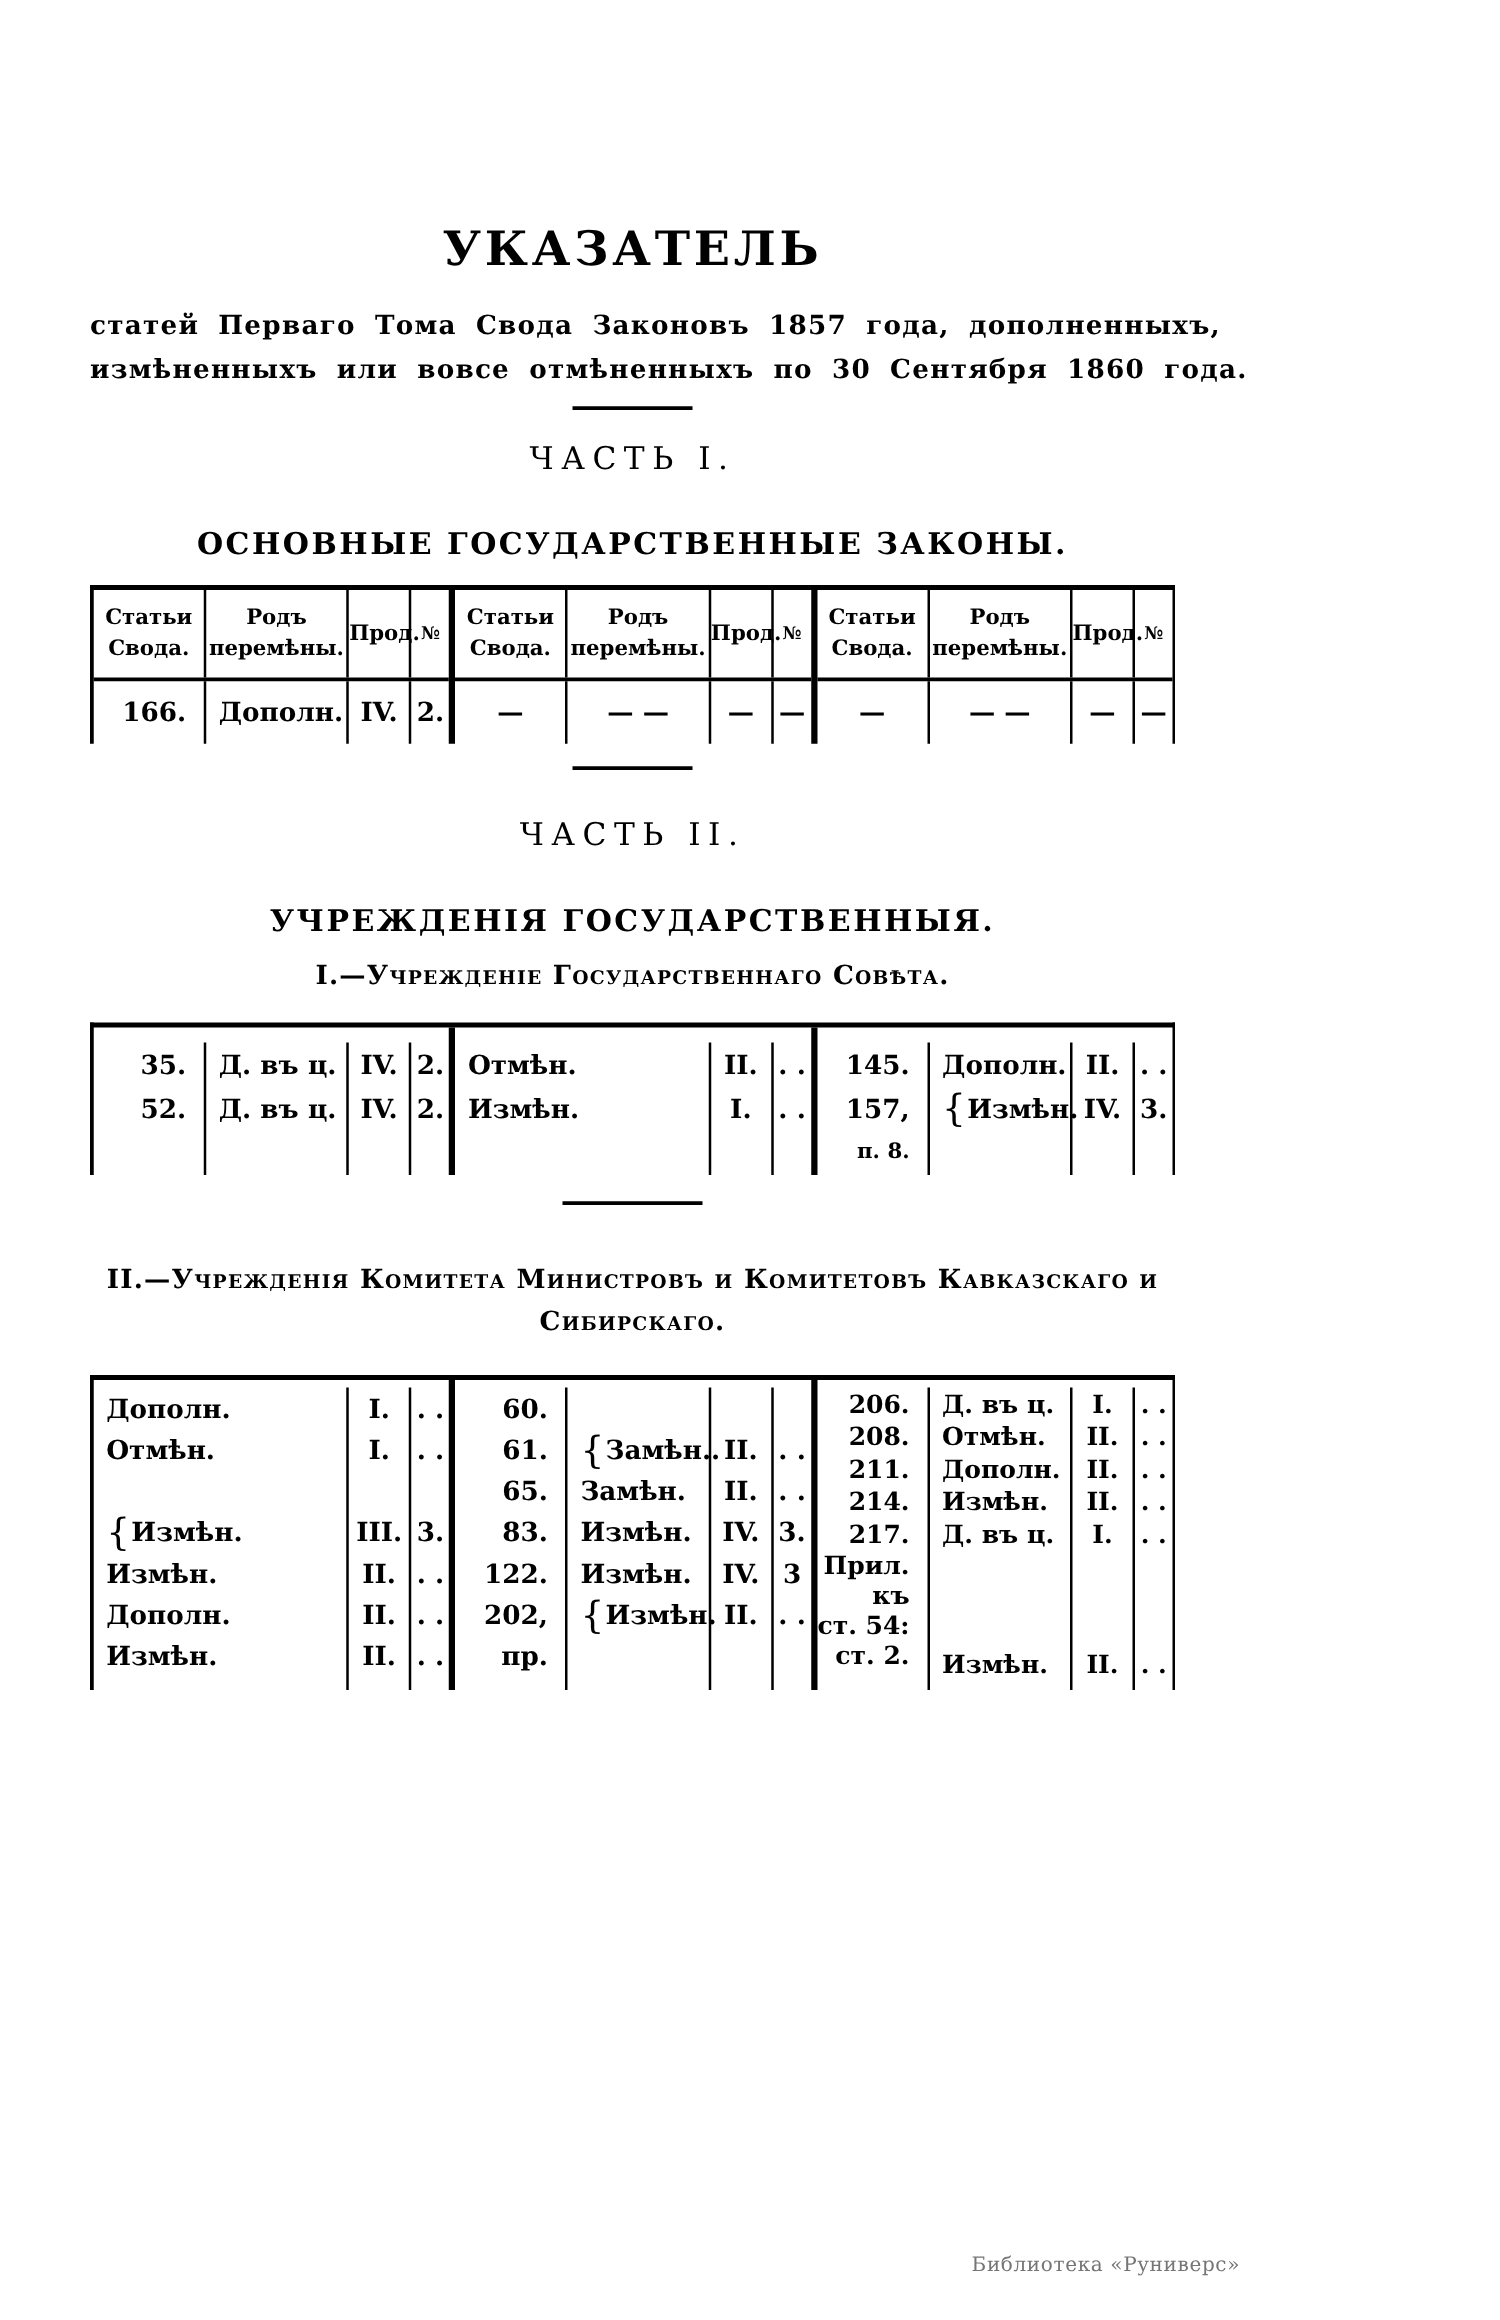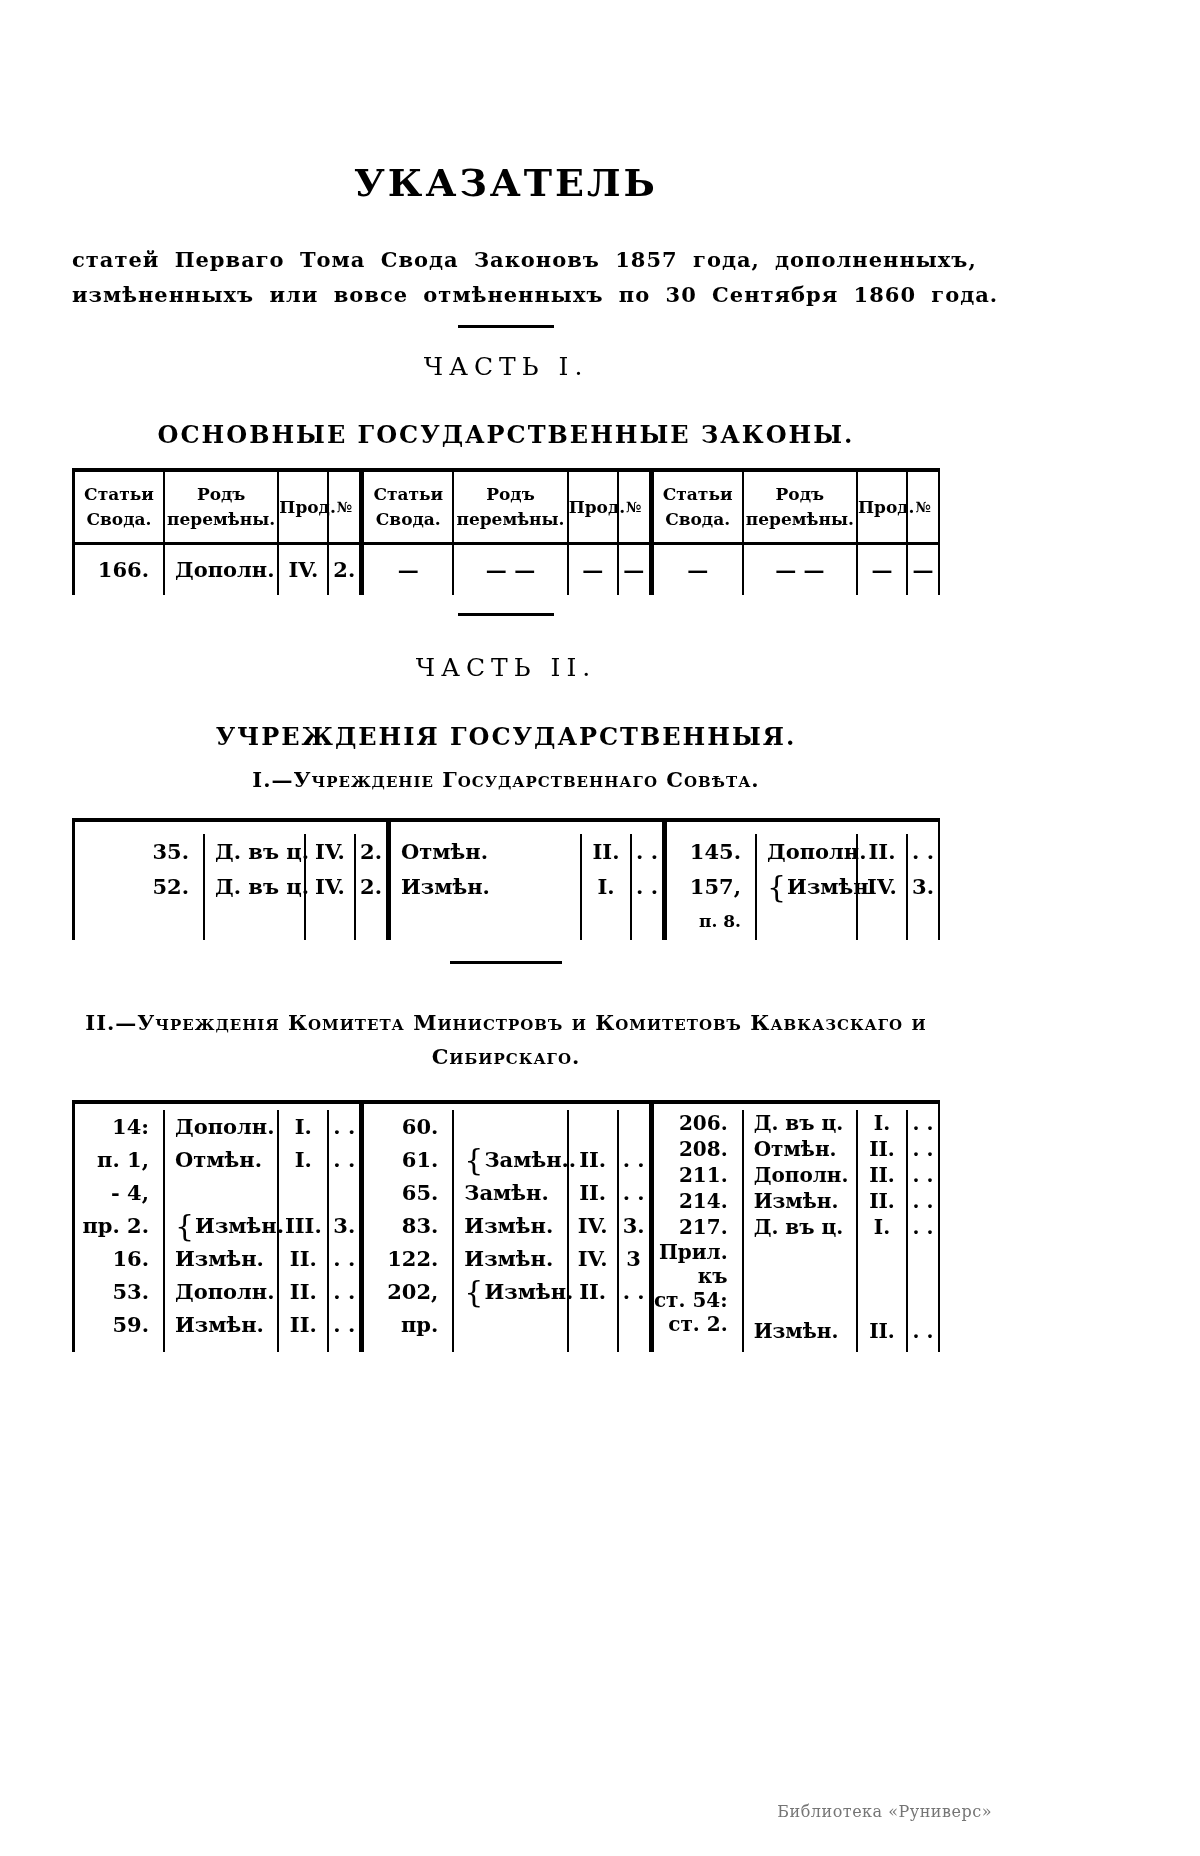--- a/index.html
+++ b/index.html
@@ -3,21 +3,21 @@
 <meta charset="utf-8">
 <style>
   html,body{margin:0;padding:0;background:#ffffff;}
   body{width:1200px;height:1856px;position:relative;overflow:hidden;
        font-family:"DejaVu Serif",serif;color:#000;}
   .page{position:absolute;inset:0;background:#fff;}
   .content{position:absolute;left:72px;top:0;width:868px;}
 
   .centered{position:absolute;left:0;width:100%;text-align:center;white-space:nowrap;}
 
-  .title{top:160px;font-size:38px;font-weight:700;letter-spacing:3px;}
+  .title{top:176px;font-size:38px;font-weight:700;letter-spacing:3px;}
   .subtitle{font-size:21px;font-weight:700;letter-spacing:1px;word-spacing:7px;}
   .sub1{top:247px;}
   .sub2{top:282px;}
 
   .rule{position:absolute;left:50%;transform:translateX(-50%);height:3px;background:#000;}
   .r1{top:325px;width:96px;}
   .r2{top:613px;width:96px;}
   .r3{top:961px;width:112px;}
 
   .part-heading{font-size:25px;font-weight:400;letter-spacing:6px;}
@@ -31,21 +31,21 @@
   .sub-heading{font-size:21px;font-weight:700;font-variant:small-caps;letter-spacing:1px;}
   .subh1{top:767px;}
   .subh2a{top:1010px;}
   .subh2b{top:1044px;}
 
   
   .table{position:absolute;left:0;width:868px;display:flex;
          border-top:4px solid #000;border-left:3px solid #000;border-right:2px solid #000;
          box-sizing:border-box;font-weight:700;font-size:21px;}
   .t-part1{top:468px;}
-  .t-council{top:818px;padding-left:40px;}
+  .t-council{top:818px;}
   .t-committee{top:1100px;}
 
   .t-group{flex:1 1 0;display:flex;flex-direction:column;min-width:0;}
   .t-group + .t-group{border-left:5px solid #000;}
 
   .t-head{display:flex;border-bottom:3px solid #000;height:70px;}
   .hcell{display:flex;flex-direction:column;justify-content:center;text-align:center;
          font-size:17px;line-height:1.45;box-sizing:border-box;}
   .t-body{display:flex;flex:1;justify-content:space-between;}
   .col{display:flex;flex-direction:column;box-sizing:border-box;}
@@ -246,29 +246,20 @@
       </div>
 
     <div class="rule r3"></div>
 
     <div class="centered sub-heading subh2a">II.—Учрежденія Комитета Министровъ и Комитетовъ Кавказскаго и</div>
     <div class="centered sub-heading subh2b">Сибирскаго.</div>
 
     <div class="table t-committee">
         <div class="t-group">
           <div class="t-body">
-            <div class="col c1">
-              <div class="line">14:</div>
-              <div class="line">п. 1,</div>
-              <div class="line">- 4,</div>
-              <div class="line">пр. 2.</div>
-              <div class="line">16.</div>
-              <div class="line">53.</div>
-              <div class="line">59.</div>
-            </div>
             <div class="col c2">
               <div class="line">Дополн.</div>
               <div class="line">Отмѣн.</div>
               <div class="line"></div>
               <div class="line"><span class="brace">{</span><span>Измѣн.</span></div>
               <div class="line">Измѣн.</div>
               <div class="line">Дополн.</div>
               <div class="line">Измѣн.</div>
             </div>
             <div class="col c3">

